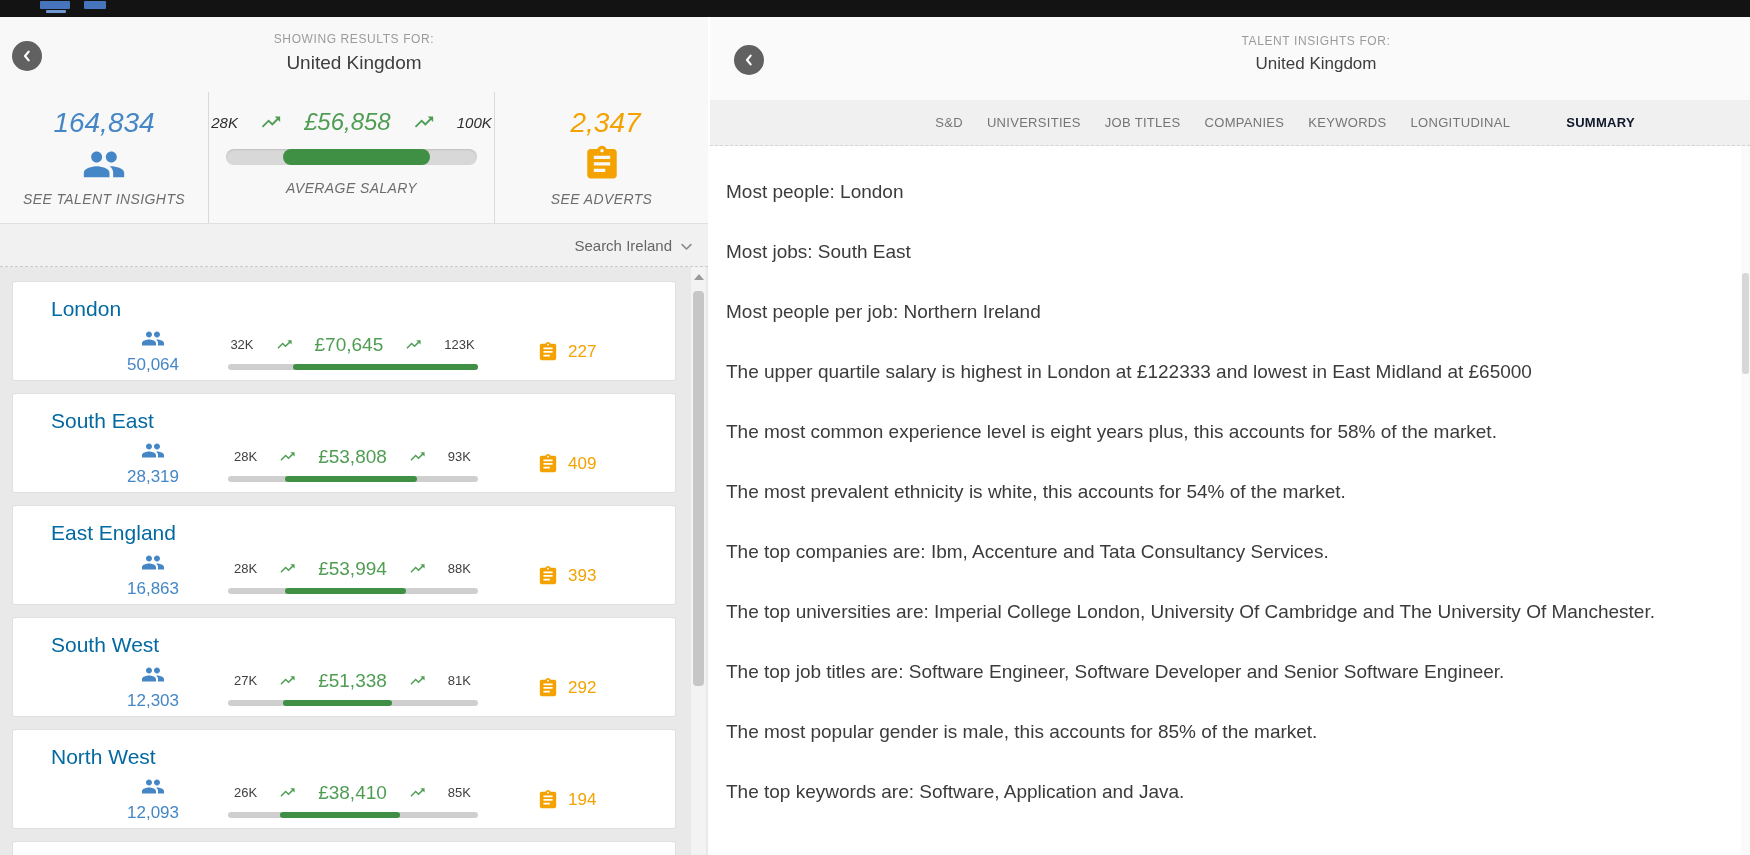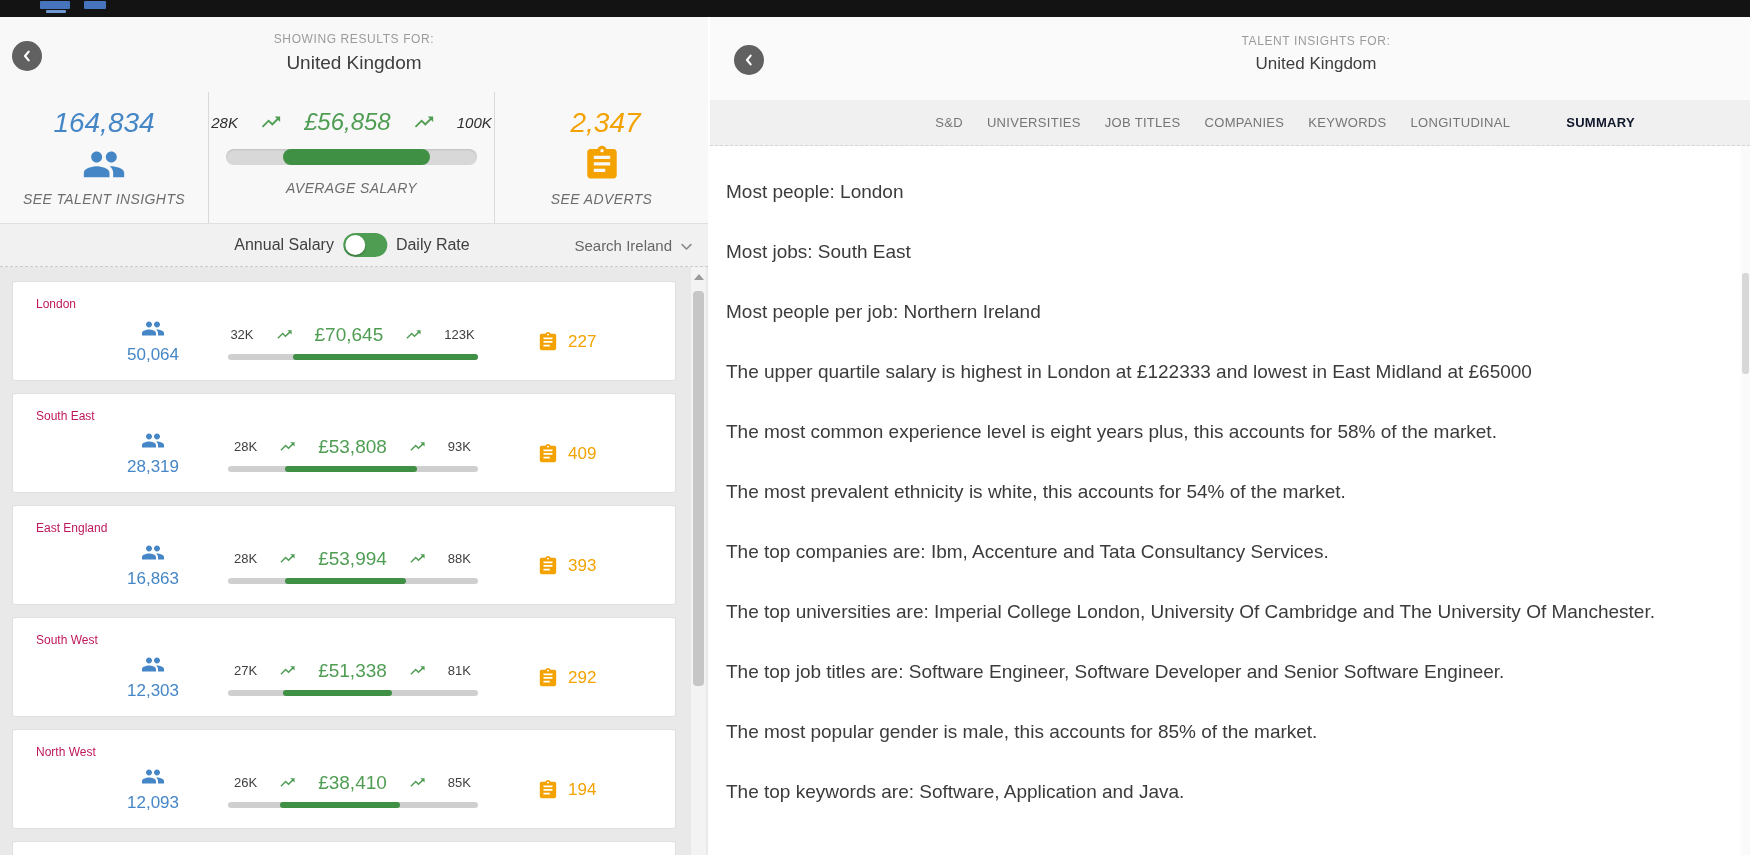--- a/index.html
+++ b/index.html
@@ -59,21 +59,21 @@
                   background:#ffffff; box-shadow:0 1px 2px rgba(0,0,0,.35); }
   .search-options { position:absolute; right:14px; top:0; height:42px; display:flex; align-items:center;
                     gap:7px; font-size:15px; color:#666666; cursor:pointer; }
   .search-options .chev { color:#8a8a8a; margin-top:2px; }
 
   
   .region-list { position:absolute; left:0; right:0; top:250px; bottom:0; padding:14px 0 0 12px; overflow:hidden; }
   .card { width:664px; height:100px; margin-bottom:12px; background:#ffffff;
           border:1px solid #e0e0e0; border-radius:3px; cursor:pointer; }
   .card.partial { height:40px; }
-  .card-name { padding:15px 0 0 23px; font-size:12px; color:#be185d; }
+  .card-name { padding:15px 0 0 38px; font-size:21px; color:#0369a1; }
   .card-row { display:flex; align-items:center; margin-top:7px; }
   .card-people { width:196px; padding-left:84px; display:flex; align-items:center; gap:8px;
                  color:var(--blue); font-size:17px;flex-direction:column; }
   .card-people .ppl-icon { display:flex; }
   .card-salary { width:287px; display:flex; flex-direction:column; align-items:center; }
   .sal-line.small .bound { font-size:13px; color:#404040; }
   .sal-line.small .amount { font-size:19px; }
   .row-bar { position:relative; width:250px; height:6px; margin-top:8px; border-radius:3px; background:#cfcfcf; }
   .row-bar-fill { position:absolute; top:0; height:6px; border-radius:3px; background:var(--bargreen); }
   .card-adverts { flex:1; padding-left:42px; display:flex; align-items:center; gap:10px;
@@ -166,27 +166,20 @@
       <div class="stat-icon">
         <svg viewBox="1 0 22 23" width="36" height="38">
           <path fill="#f3a200" d="M19 3h-4.18C14.4 1.84 13.3 1 12 1c-1.3 0-2.4.84-2.82 2H5c-1.1 0-2 .9-2 2v14c0 1.1.9 2 2 2h14c1.1 0 2-.9 2-2V5c0-1.1-.9-2-2-2zm-7 0c.55 0 1 .45 1 1s-.45 1-1 1-1-.45-1-1 .45-1 1-1zm2 14H7v-2h7v2zm3-4H7v-2h10v2zm0-4H7V7h10v2z"></path>
         </svg>
       </div>
       <div class="stat-label">SEE ADVERTS</div>
     </div>
   </div>
 
   <div class="toggle-row">
-    <div class="toggle-center">
-      <span>Annual Salary</span>
-      <span class="switch">
-        <span class="knob"></span>
-      </span>
-      <span>Daily Rate</span>
-    </div>
     <div class="search-options">
       <span>Search Ireland</span>
       <span class="chev">
         <svg viewBox="0 0 24 24" width="15" height="15">
             <path fill="none" stroke="currentColor" stroke-width="2.6" stroke-linecap="round" stroke-linejoin="round" d="M5 9l7 7 7-7"></path>
           </svg>
       </span>
     </div>
   </div>
 

